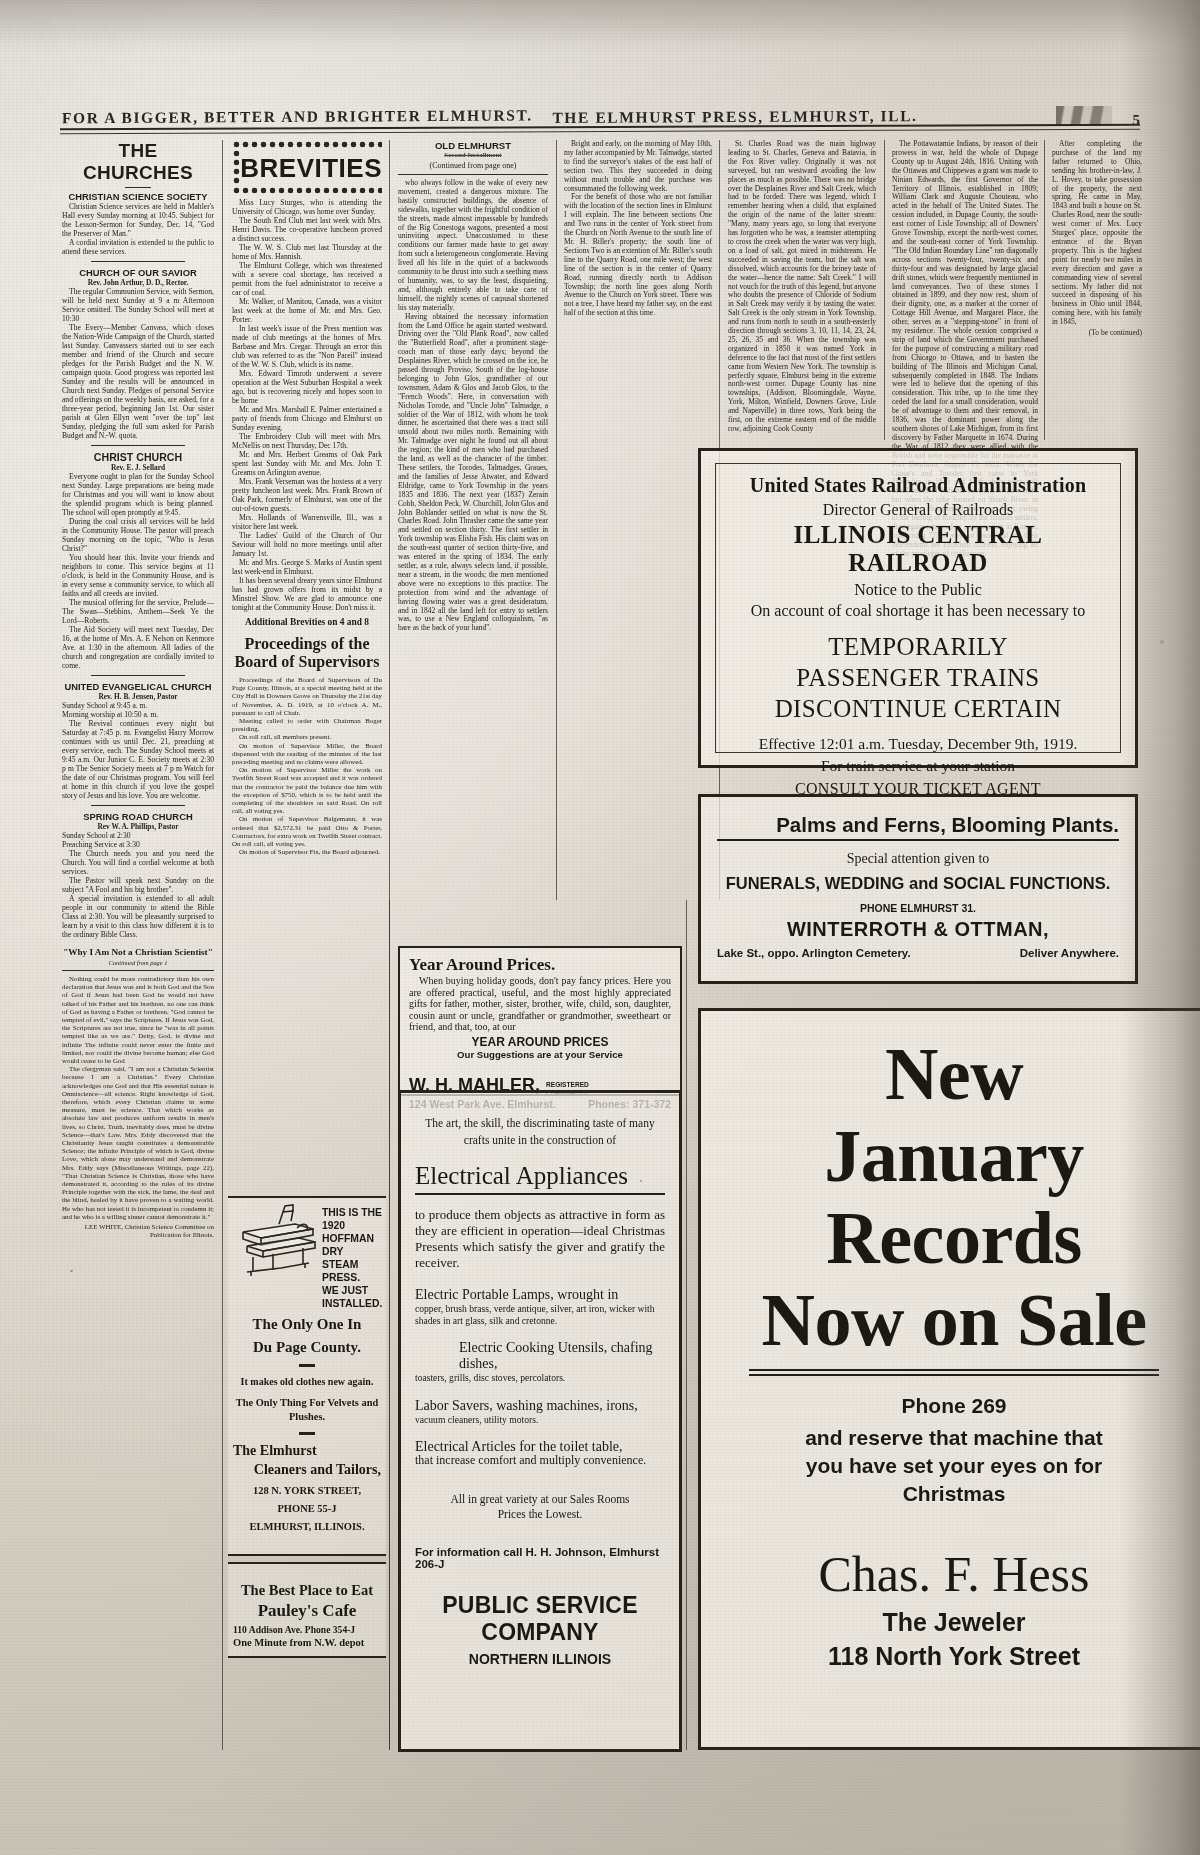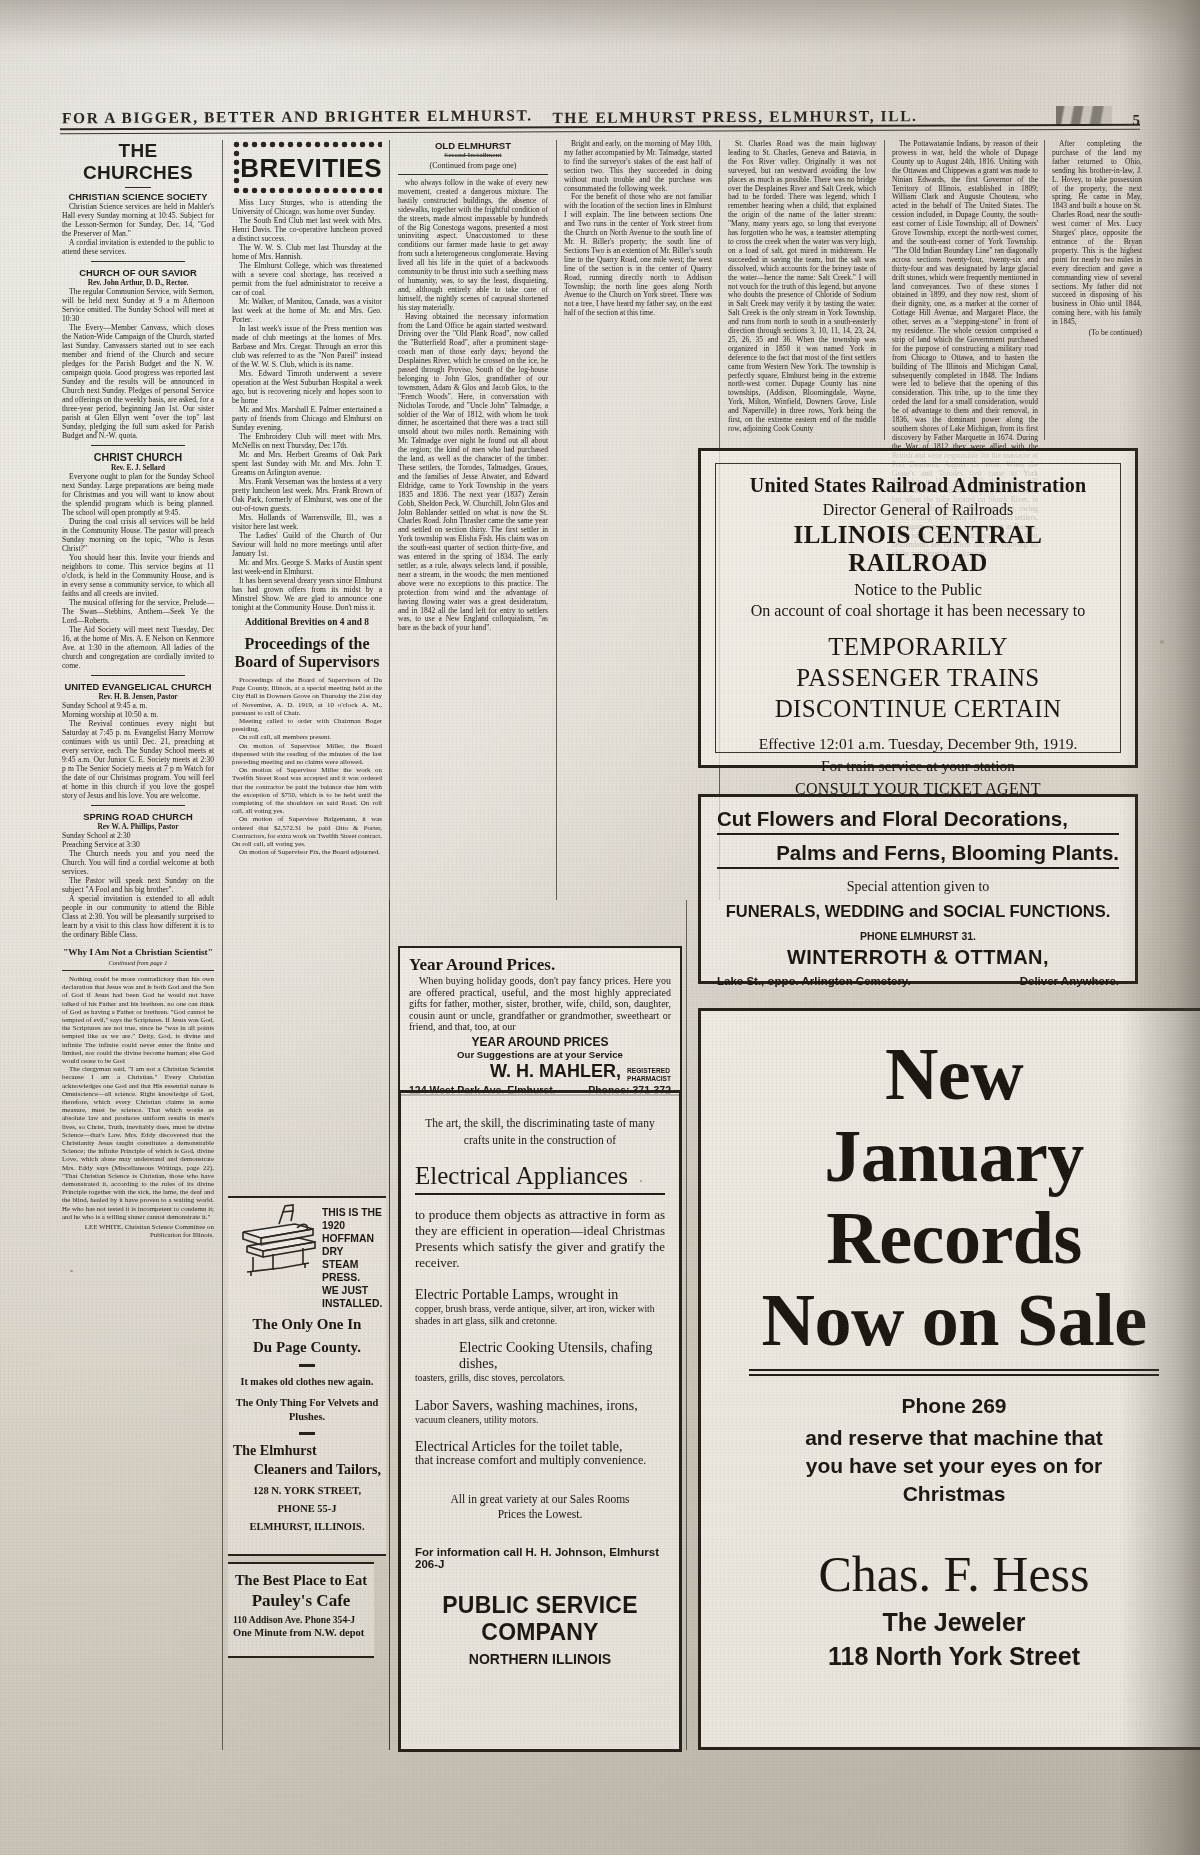--- a/index.html
+++ b/index.html
@@ -272,21 +272,21 @@
     <div style="text-align:center;font-weight:bold;font-size:10px;line-height:14px;">It makes old clothes new again.</div>
     <div style="text-align:center;font-weight:bold;font-size:10.4px;line-height:14px;margin-top:7px;">The Only Thing For Velvets and Plushes.</div>
     <div style="width:16px;height:3px;background:#262219;margin:8px auto;"></div>
     <div style="font-weight:bold;font-size:14px;margin-top:4px;">The Elmhurst</div>
     <div style="font-weight:bold;font-size:14px;text-align:right;margin-top:3px;">Cleaners and Tailors,</div>
     <div style="text-align:center;font-weight:bold;font-size:10.5px;margin-top:7px;">128 N. YORK STREET,</div>
     <div style="text-align:center;font-weight:bold;font-size:10.5px;margin-top:7px;">PHONE 55-J</div>
     <div style="text-align:center;font-weight:bold;font-size:10.5px;margin-top:7px;">ELMHURST,          ILLINOIS.</div>
   </div>
 
-  <div class="ad" style="left:228px;top:1562px;width:146px;height:96px;padding:8px 5px;border-top:2px solid #262219;border-bottom:2px solid #262219;background:rgba(240,235,227,.5);">
+  <div class="ad" style="left:228px;top:1562px;width:158px;height:96px;padding:18px 5px;border-top:2px solid #262219;border-bottom:2px solid #262219;background:rgba(240,235,227,.5);">
     <div style="text-align:center;font-weight:bold;font-size:14.5px;">The Best Place to Eat</div>
     <div style="text-align:center;font-weight:bold;font-size:17px;margin-top:2px;">Pauley's Cafe</div>
     <div style="text-align:left;font-weight:bold;font-size:9.6px;margin-top:3px;">110 Addison Ave.   Phone 354-J</div>
     <div style="text-align:left;font-weight:bold;font-size:10.5px;margin-top:2px;">One Minute from N.W. depot</div>
   </div>
 
   <div class="col" style="left:398px;width:150px;">
     <div class="subhead" style="font-size:9.6px;">OLD ELMHURST</div>
     <div style="text-align:center;font-size:7px;font-weight:bold;text-decoration:line-through;opacity:.8;">Second Installment</div>
     <div style="text-align:center;font-size:8px;margin-top:2px;">(Continued from page one)</div>
@@ -333,21 +333,20 @@
       <div class="serif-disp" style="font-size:25px;margin-top:12px;letter-spacing:.4px;">TEMPORARILY</div>
       <div class="serif-disp" style="font-size:25px;margin-top:3px;letter-spacing:.4px;">PASSENGER  TRAINS</div>
       <div class="serif-disp" style="font-size:25px;margin-top:3px;letter-spacing:.4px;">DISCONTINUE CERTAIN</div>
       <div class="serif-disp" style="font-size:15.5px;margin-top:11px;line-height:19px;">Effective 12:01 a.m. Tuesday, December 9th, 1919.</div>
       <div class="serif-disp" style="font-size:15.5px;margin-top:4px;">For train service at your station</div>
       <div class="serif-disp" style="font-size:16px;margin-top:5px;letter-spacing:.3px;">CONSULT YOUR TICKET AGENT</div>
     </div>
   </div>
 
   <div class="ad" style="left:698px;top:794px;width:440px;height:190px;padding:10px 16px;border:3px solid #262219;background:rgba(243,239,232,.72);">
-    <div style="font-family:'Liberation Sans',sans-serif;font-weight:bold;font-size:20.5px;border-bottom:2px solid #211e18;padding-bottom:2px;">Cut Flowers and Floral Decorations,</div>
     <div style="font-family:'Liberation Sans',sans-serif;font-weight:bold;font-size:20.5px;text-align:right;border-bottom:2px solid #211e18;padding-bottom:2px;margin-top:6px;">Palms and Ferns, Blooming Plants.</div>
     <div style="text-align:center;font-size:14px;margin-top:10px;">Special attention given to</div>
     <div style="text-align:center;font-family:'Liberation Sans',sans-serif;font-weight:bold;font-size:16.5px;margin-top:7px;">FUNERALS, WEDDING and SOCIAL FUNCTIONS.</div>
     <div style="text-align:center;font-family:'Liberation Sans',sans-serif;font-weight:bold;font-size:10.5px;margin-top:9px;">PHONE ELMHURST 31.</div>
     <div style="text-align:center;font-family:'Liberation Sans',sans-serif;font-weight:bold;font-size:20px;margin-top:4px;letter-spacing:.5px;">WINTERROTH &amp; OTTMAN,</div>
     <div style="display:flex;justify-content:space-between;align-items:flex-end;margin-top:6px;">
       <span style="font-family:'Liberation Sans',sans-serif;font-weight:bold;font-size:11.5px;">Lake St., oppo. Arlington Cemetery.</span>
       <span style="font-family:'Liberation Sans',sans-serif;font-weight:bold;font-size:11.5px;">Deliver Anywhere.</span>
     </div>
   </div>
@@ -366,21 +365,21 @@
     <div class="serif-disp" style="font-size:50px;margin-top:40px;line-height:56px;">Chas. F. Hess</div>
     <div style="font-family:'Liberation Sans',sans-serif;font-weight:bold;font-size:25px;margin-top:6px;">The Jeweler</div>
     <div style="font-family:'Liberation Sans',sans-serif;font-weight:bold;font-size:25px;margin-top:5px;">118 North York Street</div>
   </div>
 
   <div class="ad" style="left:398px;top:946px;width:284px;height:150px;padding:7px 9px;border:2px solid #262219;background:rgba(243,239,232,.7);">
     <div style="font-family:'Liberation Serif',serif;font-weight:bold;font-size:17px;">Year Around Prices.</div>
     <div style="font-size:10px;line-height:11.6px;text-align:justify;text-indent:10px;margin-top:0;">When buying holiday goods, don't pay fancy prices. Here you are offered practical, useful, and the most highly appreciated gifts for father, mother, sister, brother, wife, child, son, daughter, cousin aunt or uncle, grandfather or grandmother, sweetheart or friend, and that, too, at our</div>
     <div style="text-align:center;font-family:'Liberation Sans',sans-serif;font-weight:bold;font-size:12px;margin-top:2px;">YEAR AROUND PRICES</div>
     <div style="text-align:center;font-family:'Liberation Sans',sans-serif;font-weight:bold;font-size:9.6px;">Our Suggestions are at your Service</div>
-    <div style="display:flex;align-items:flex-end;justify-content:flex-end;gap:6px;margin-top:1px;">
+    <div style="display:flex;align-items:flex-end;justify-content:flex-start;gap:6px;margin-top:15px;">
       <span style="font-family:'Liberation Sans',sans-serif;font-weight:bold;font-size:18px;">W. H. MAHLER,</span>
       <span style="font-family:'Liberation Sans',sans-serif;font-weight:bold;font-size:6.6px;line-height:7.4px;text-align:left;">
         <span style="display:block;">REGISTERED</span>
         <span style="display:block;">PHARMACIST</span>
       </span>
     </div>
     <div style="display:flex;justify-content:space-between;margin-top:2px;">
       <span style="font-family:'Liberation Sans',sans-serif;font-weight:bold;font-size:10.5px;">124 West Park Ave. Elmhurst.</span>
       <span style="font-family:'Liberation Sans',sans-serif;font-weight:bold;font-size:10.5px;">Phones: 371-372</span>
     </div>

